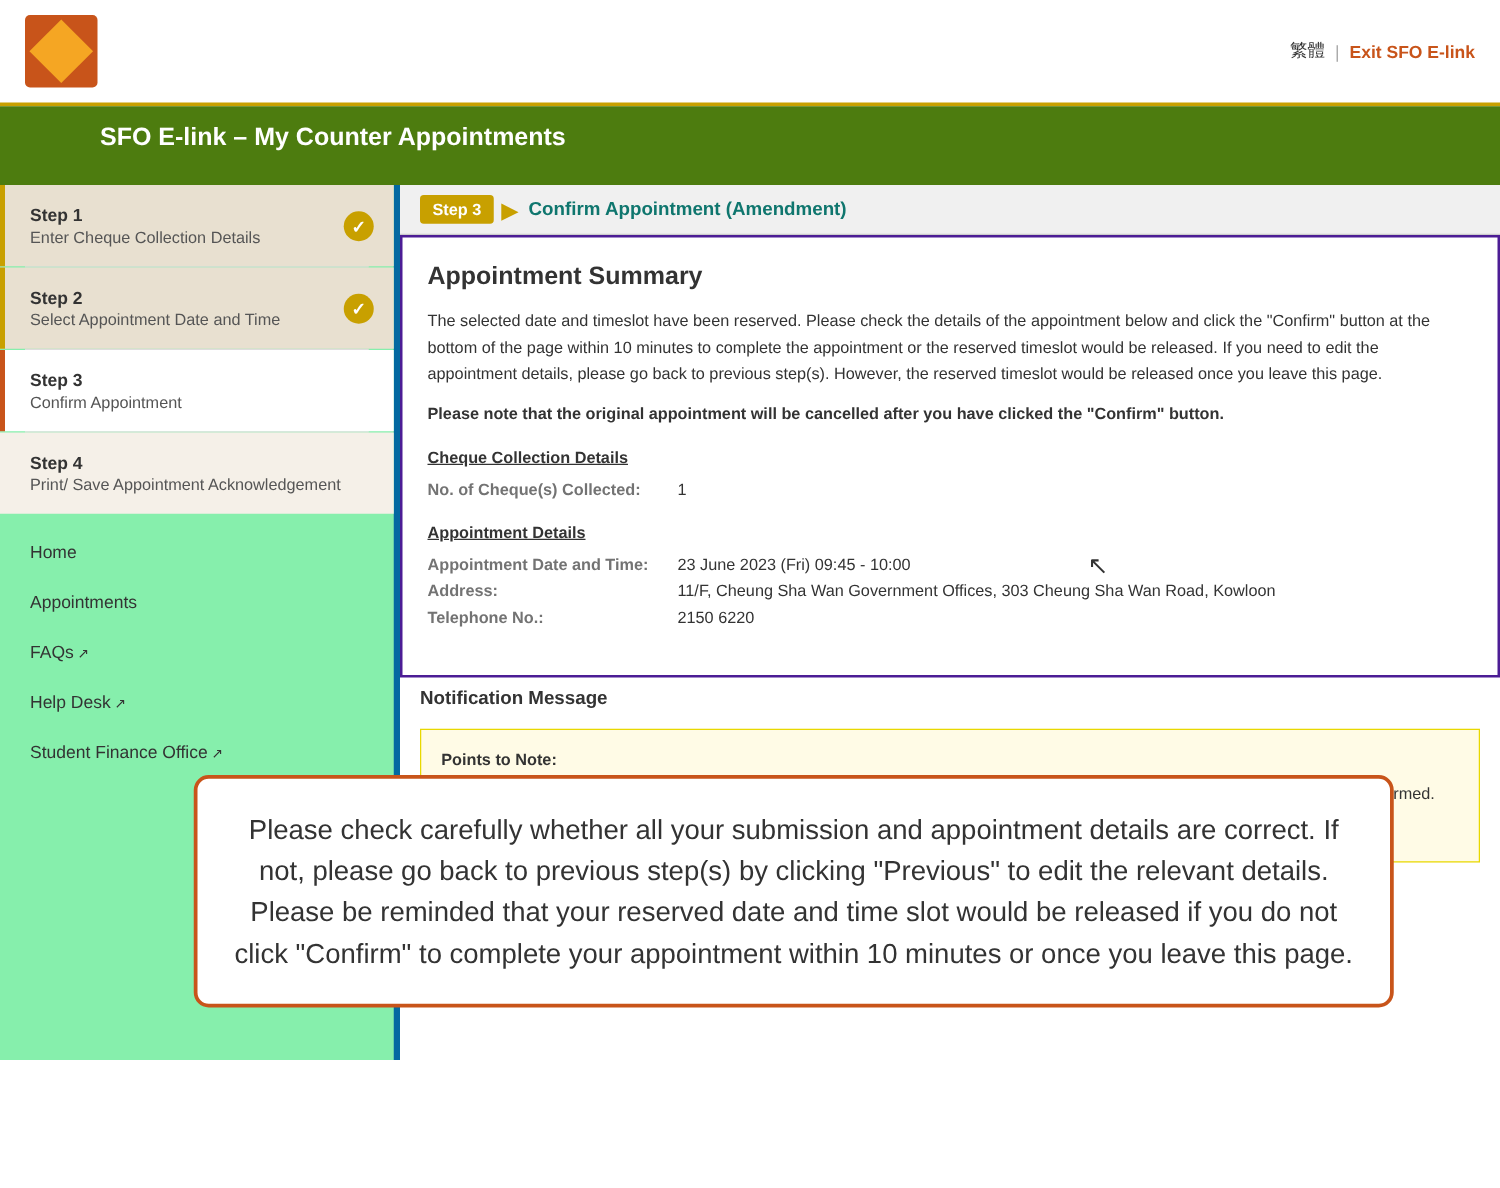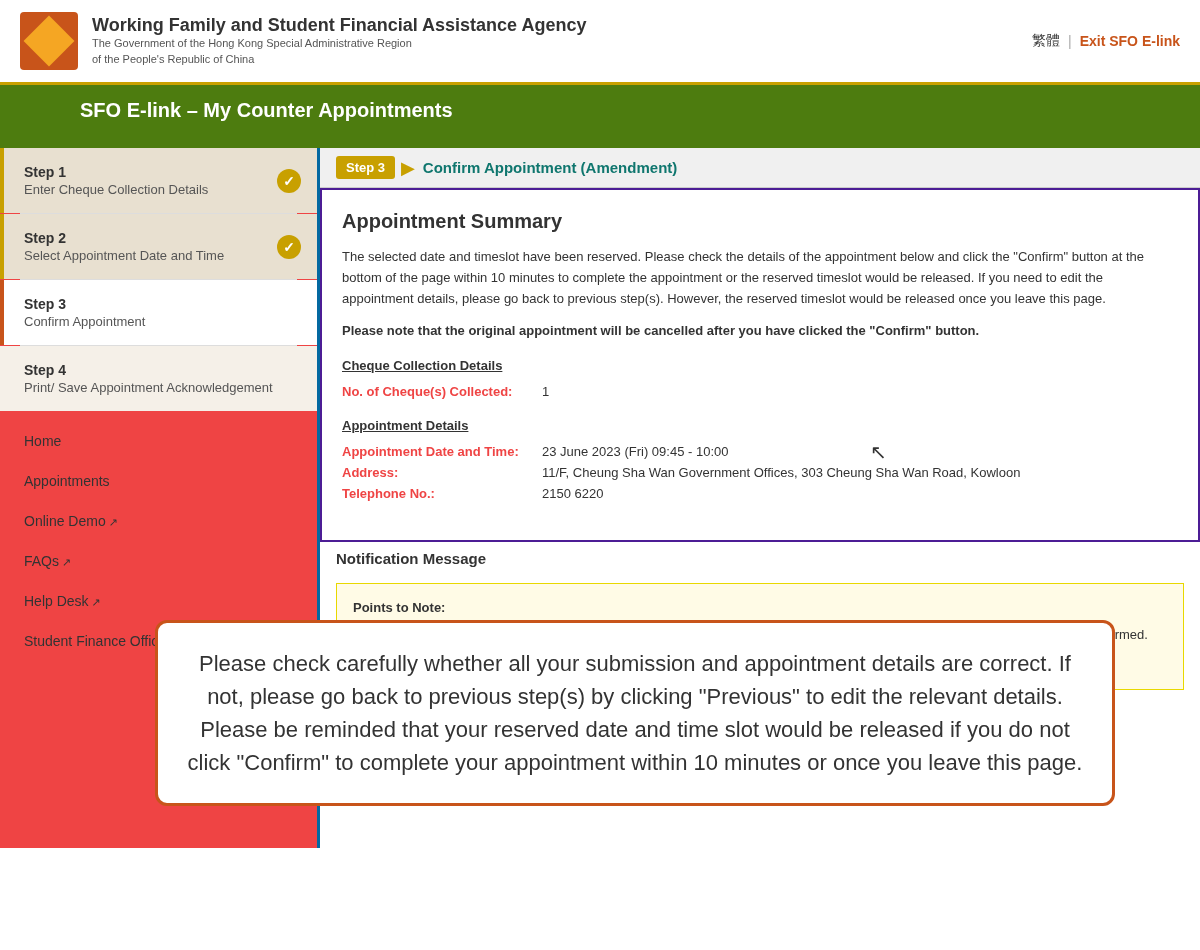--- a/index.html
+++ b/index.html
@@ -43,22 +43,22 @@
       font-weight: bold;
     }
 
     
     .main-layout { display: flex; min-height: 700px; }
 
     
     .sidebar {
       width: 320px;
       min-width: 320px;
-      background: #ef4444;
-      border-right: 3px solid #0369a1;
+      background: #86efac;
+      border-right: 5px solid #0369a1;
       padding-top: 0;
     }
     .step-item {
       padding: 16px 20px;
       border-left: 4px solid transparent;
       position: relative;
     }
     .step-item.completed { background: #e8e0d0; border-left-color: #c8a000; }
     .step-item.active { background: #fff; border-left: 4px solid #c8541a; }
     .step-item.inactive { background: #f5f0e8; }
@@ -125,21 +125,21 @@
       margin-bottom: 16px;
       line-height: 1.6;
     }
     .summary-section-title {
       font-size: 13px; font-weight: bold; color: #333;
       text-decoration: underline;
       margin-bottom: 8px;
     }
     .summary-table { width: 100%; border-collapse: collapse; margin-bottom: 16px; }
     .summary-table td { padding: 3px 8px 3px 0; font-size: 13px; vertical-align: top; }
-    .summary-table td:first-child { font-weight: bold; width: 200px; color: #ef4444; }
+    .summary-table td:first-child { font-weight: bold; width: 200px; color: #737373; }
     .summary-table td:last-child { color: #333; }
 
     
     .notification-section { margin: 0 16px 16px 16px; }
     .notification-title { font-size: 15px; font-weight: bold; color: #333; margin-bottom: 8px; padding-top: 8px; }
 
     
     .callout-overlay {
       position: absolute;
       top: 620px;
@@ -185,25 +185,20 @@
 </head>
 <body>
 
 <div class="relative-wrapper">
 
   <div class="header">
     <div class="header-left">
       <div class="logo-box">
         <div class="logo-diamond"></div>
       </div>
-      <div class="header-title-block">
-        <span class="header-title">Working Family and Student Financial Assistance Agency</span>
-        <span class="header-subtitle">The Government of the Hong Kong Special Administrative Region</span>
-        <span class="header-subtitle">of the People's Republic of China</span>
-      </div>
     </div>
     <div class="header-right">
       <a href="#" class="header-lang">繁體</a>
       <span class="header-divider">|</span>
       <a href="#" class="header-exit">Exit SFO E-link</a>
     </div>
   </div>
 
   <div class="banner">
     <span>SFO E-link – My Counter Appointments</span>
@@ -234,21 +229,20 @@
       <div class="step-divider"></div>
 
       <div class="step-item inactive">
         <div class="step-label">Step 4</div>
         <div class="step-desc">Print/ Save Appointment Acknowledgement</div>
       </div>
 
       <div class="sidebar-nav">
         <a class="nav-item" href="#">Home</a>
         <a class="nav-item" href="#">Appointments</a>
-        <a class="nav-item nav-item-ext" href="#">Online Demo</a>
         <a class="nav-item nav-item-ext" href="#">FAQs</a>
         <a class="nav-item nav-item-ext" href="#">Help Desk</a>
         <a class="nav-item nav-item-ext" href="#">Student Finance Office</a>
       </div>
     </div>
 
     <div class="content">
 
       <div class="step-bar">
         <span class="step-bar-badge">Step 3</span>

